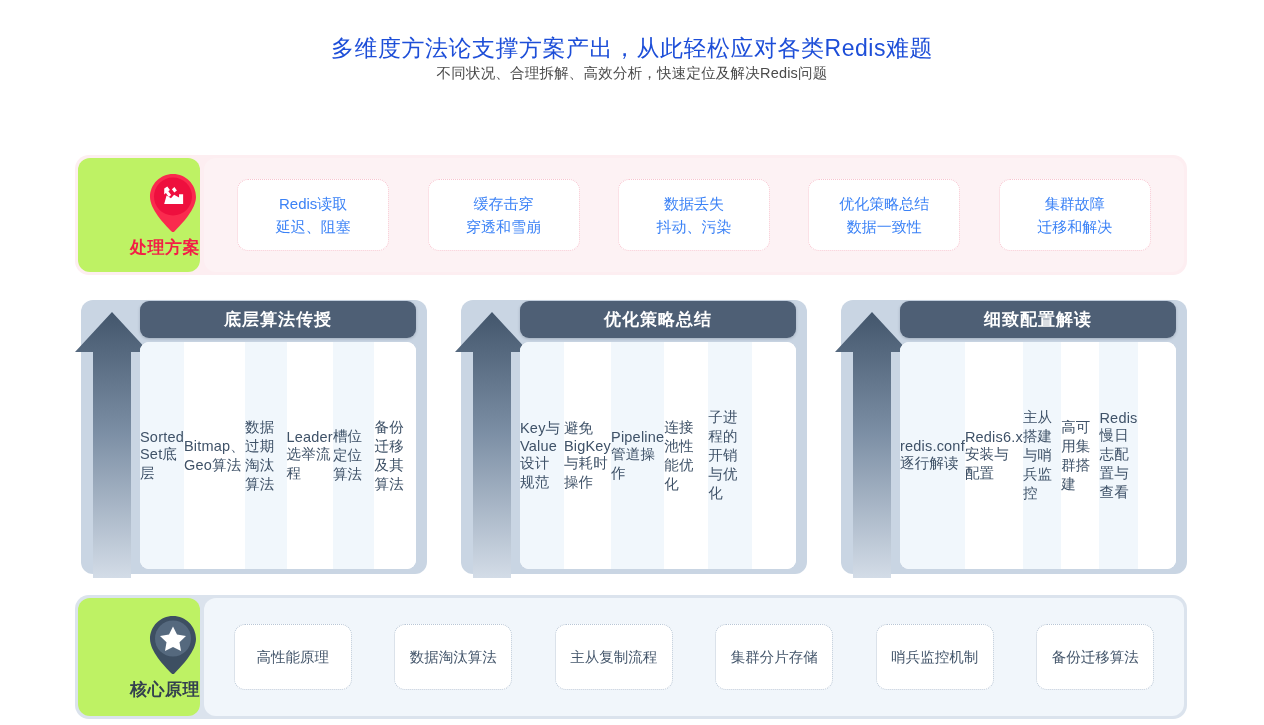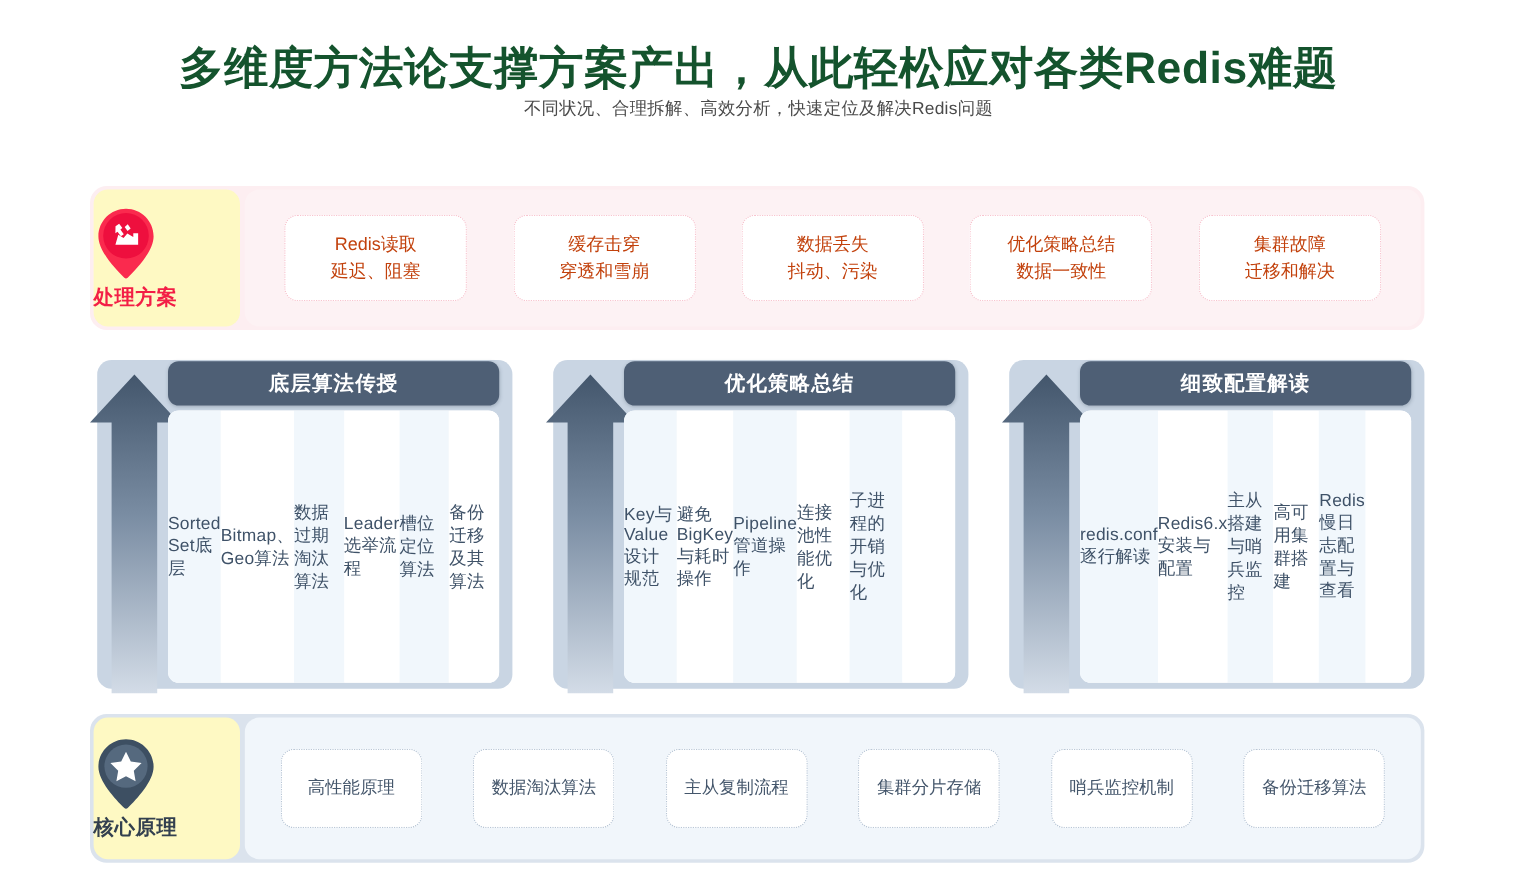--- a/index.html
+++ b/index.html
@@ -17,23 +17,23 @@
     position: relative;
     width: 1264px;
     height: 725px;
     background: #ffffff;
   }
 
   
   .header { text-align: center; padding-top: 34px; }
 
   .page-title {
-    font-size: 37px;
-    font-weight: bold;
-    color: #14532d;
+    font-size: 23px;
+    font-weight: normal;
+    color: #1d4ed8;
     letter-spacing: 0.5px;
     line-height: 1.25;
   }
 
   .page-subtitle {
     margin-top: 1px;
     font-size: 14.5px;
     color: #4a4a4a;
     font-weight: normal;
     letter-spacing: 0.2px;
@@ -46,25 +46,25 @@
     width: 1112px;
     height: 120px;
     border-radius: 14px;
     display: flex;
     align-items: stretch;
     padding: 3px;
   }
 
   .band-icon-card {
     flex: 0 0 122px;
-    background: #fef9c3;
+    background: #bef264;
     border-radius: 12px;
     display: flex;
     flex-direction: column;
-    align-items: flex-start;
+    align-items: flex-end;
     justify-content: center;
     gap: 2px;
   }
 
   .band-icon-label {
     font-size: 17px;
     font-weight: bold;
     letter-spacing: 0.5px;
   }
 
@@ -90,21 +90,21 @@
   }
 
   
   .band-pink { top: 155px; background: #fdeef1; }
   .band-pink .band-icon-label { color: #f31e46; }
   .band-pink .band-track { background: #fdf2f4; }
   .band-pink .chip {
     width: 152px;
     height: 72px;
     border: 1px dotted #f8c3ce;
-    color: #c2410c;
+    color: #3b82f6;
     font-size: 15px;
   }
 
   
   .band-blue { top: 595px; height: 124px; background: #dbe3ed; }
   .band-blue .band-icon-label { color: #33404f; }
   .band-blue .band-track { background: #f1f6fb; gap: 11px; }
   .band-blue .chip {
     width: 118px;
     height: 66px;

